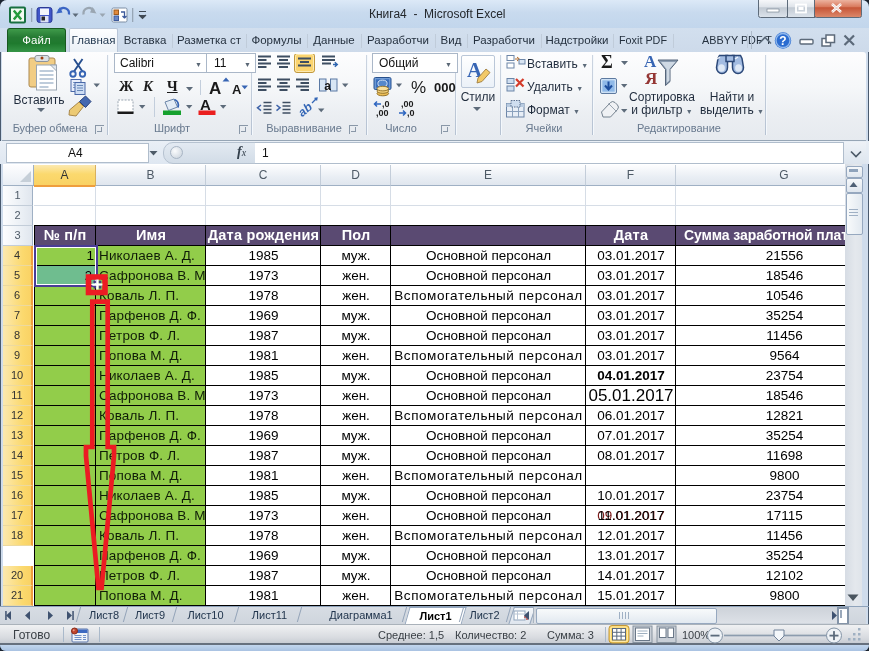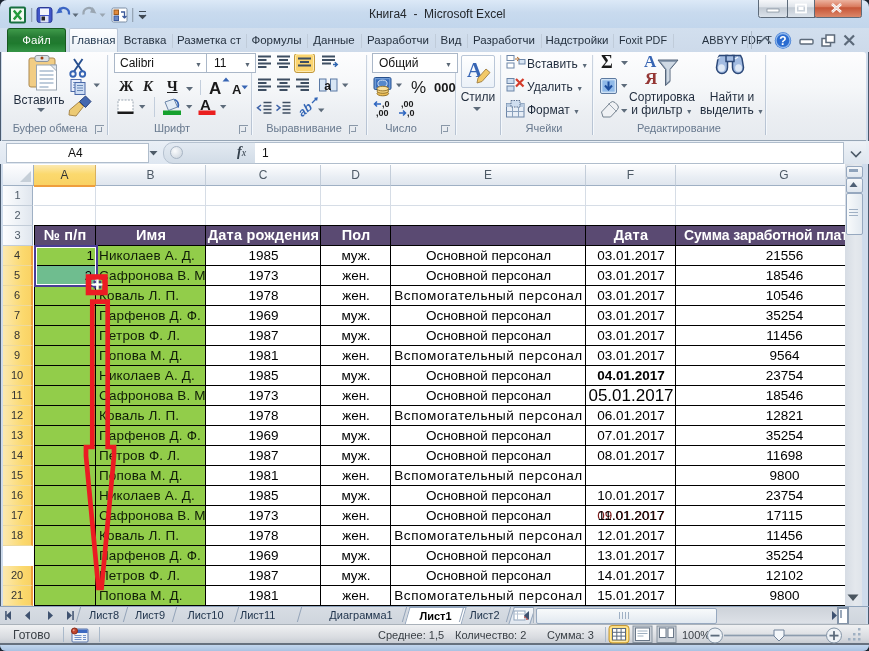--- a/index.html
+++ b/index.html
@@ -563,21 +563,21 @@
         <rect x="2.2" y="4" width="1.5" height="9" fill="#3f5270"></rect>
 <path d="M27 4 l-5 4.5 l5 4.5 z" fill="#3f5270"></path>
 <path d="M45 4 l5 4.5 l-5 4.5 z" fill="#3f5270"></path>
 <path d="M64 4 l5 4.5 l-5 4.5 z" fill="#3f5270"></path>
         <rect x="69.3" y="4" width="1.5" height="9" fill="#3f5270"></rect>
 </g>
 </svg>
 <div class="a" style="left:80px;top:607px;width:48px;height:17px;font-size:11px;color:#22364e;text-align:center;line-height:16px;">Лист8</div>
 <div class="a" style="left:126px;top:607px;width:48px;height:17px;font-size:11px;color:#22364e;text-align:center;line-height:16px;">Лист9</div>
 <div class="a" style="left:178px;top:607px;width:55px;height:17px;font-size:11px;color:#22364e;text-align:center;line-height:16px;">Лист10</div>
-<div class="a" style="left:240px;top:607px;width:59px;height:17px;font-size:11px;color:#22364e;line-height:16px;">Лист11</div>
+<div class="a" style="left:240px;top:607px;width:59px;height:17px;font-size:11px;color:#22364e;text-align:center;line-height:16px;">Лист11</div>
 <div class="a" style="left:317px;top:607px;width:88px;height:17px;font-size:11px;color:#22364e;text-align:center;line-height:16px;">Диаграмма1</div>
 <div class="a stab stabA" style="left:407px;width:55px;transform:skewX(-16deg);">
       <div style="transform:skewX(16deg);">Лист1</div>
     </div>
 <div class="a" style="left:460px;top:607px;width:49px;height:17px;font-size:11px;color:#22364e;text-align:center;line-height:16px;">Лист2</div>
 <div class="a" style="left:78px;top:607px;width:1px;height:15px;background:#93a3b8;transform:skewX(-16deg);"></div>
 <div class="a" style="left:125px;top:607px;width:1px;height:15px;background:#93a3b8;transform:skewX(-16deg);"></div>
 <div class="a" style="left:174px;top:607px;width:1px;height:15px;background:#93a3b8;transform:skewX(-16deg);"></div>
 <div class="a" style="left:236px;top:607px;width:1px;height:15px;background:#93a3b8;transform:skewX(-16deg);"></div>
 <div class="a" style="left:299px;top:607px;width:1px;height:15px;background:#93a3b8;transform:skewX(-16deg);"></div>

